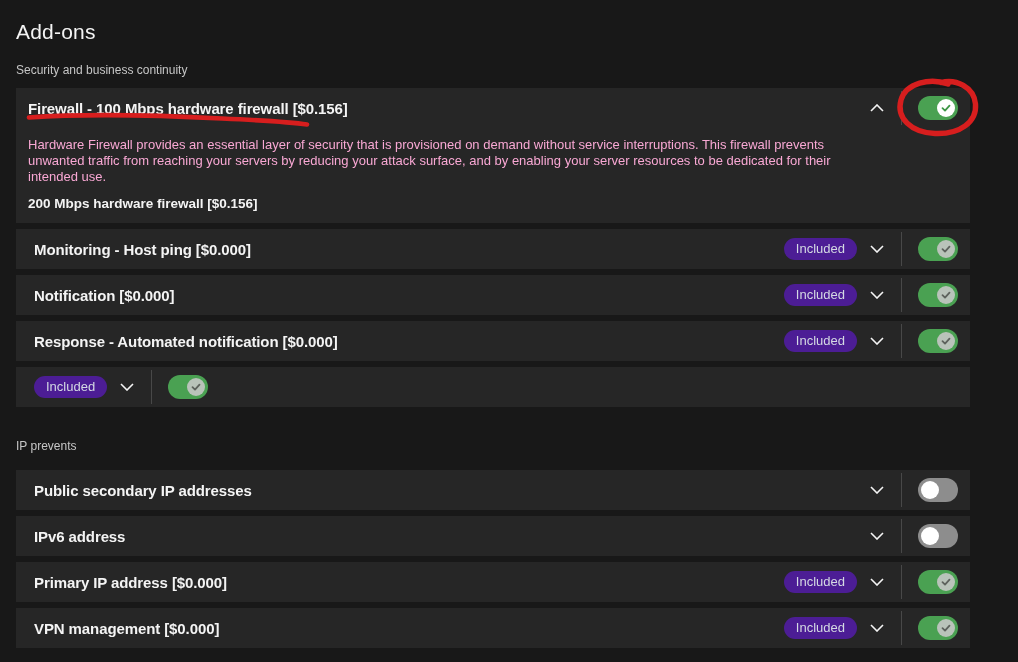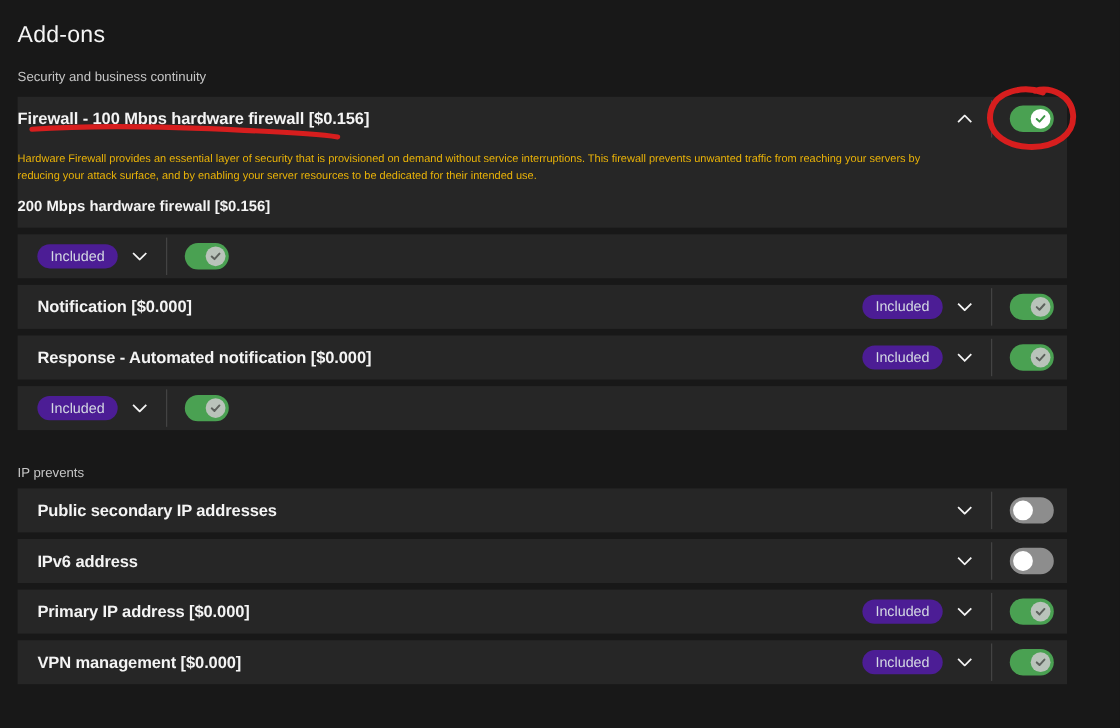--- a/index.html
+++ b/index.html
@@ -7,21 +7,21 @@
     width:1018px; height:662px;
     background:#181818;
     font-family:"Liberation Sans", sans-serif;
     position:relative; overflow:hidden;
   }
   .content { position:absolute; left:16px; top:20px; width:954px; }
   .page-title { font-size:21px; font-weight:400; color:#f4f4f4; margin:0; letter-spacing:0.2px; }
   .section-label { font-size:12px; color:#c6c6c6; margin-top:19px; line-height:14px; }
   .section-label.second { margin-top:32px; }
 
-  .card { background:#262626; margin-top:11px; padding:0 12px 11px 0; }
+  .card { background:#262626; margin-top:11px; padding:0 12px 11px 12px; }
   .card-header { height:40px; display:flex; align-items:center; justify-content:space-between; }
 
   .row {
     background:#262626; height:40px; margin-top:6px;
     display:flex; align-items:center; justify-content:space-between;
     padding:0 12px 0 18px;
   }
   .row-title { font-weight:bold; font-size:15px; color:#f4f4f4; letter-spacing:-0.1px; }
 
   .controls { display:flex; align-items:center; }
@@ -40,21 +40,21 @@
   .knob {
     position:absolute; top:3px; width:18px; height:18px; border-radius:50%;
     display:flex; align-items:center; justify-content:center;
   }
   .toggle.on  .knob { right:3px; }
   .toggle.off .knob { left:3px; background:#ffffff; }
   .toggle.on.enabled  .knob { background:#ffffff; color:#3e9747; }
   .toggle.on.disabled .knob { background:#b9c3ba; color:#5d625d; }
 
   .desc {
-    font-size:10px; line-height:16px; color:#eab308;
+    font-size:13px; line-height:16px; color:#f9a8d4;
     margin:9px 0 0; max-width:824px;
   }
   .option { font-size:13.5px; font-weight:bold; color:#f4f4f4; margin:10px 0 0; line-height:17px; }
 
   .annotations { position:absolute; left:0; top:0; pointer-events:none; z-index:10; }
 </style>
 </head>
 <body>
 
 <div class="content">
@@ -80,20 +80,21 @@
               </svg>
           </div>
         </div>
       </div>
     </div>
     <p class="desc">Hardware Firewall provides an essential layer of security that is provisioned on demand without service interruptions. This firewall prevents unwanted traffic from reaching your servers by reducing your attack surface, and by enabling your server resources to be dedicated for their intended use.</p>
     <p class="option">200 Mbps hardware firewall [$0.156]</p>
   </div>
 
   <div class="row">
+    <span class="row-title">Monitoring - Host ping [$0.000]</span>
     <div class="controls">
       <span class="badge">Included</span>
       <span class="chev">
         <svg width="14" height="8" viewBox="0 0 14 8">
             <path d="M1 1 L7 7 L13 1" stroke="#f4f4f4" stroke-width="1.6" fill="none"></path>
           </svg>
       </span>
       <span class="vdivider"></span>
       <div class="toggle on disabled">
         <div class="knob">
@@ -159,21 +160,21 @@
           <svg width="12" height="12" viewBox="0 0 12 12">
               <path d="M2.5 6.2 L5 8.6 L9.5 3.6" stroke="currentColor" stroke-width="1.8" fill="none" stroke-linecap="round" stroke-linejoin="round"></path>
             </svg>
         </div>
       </div>
     </div>
   </div>
 
   <div class="section-label second">IP prevents</div>
 
-  <div class="row" style="margin-top:7px;">
+  <div class="row" style="margin-top:17px;">
     <span class="row-title">Public secondary IP addresses</span>
     <div class="controls">
       <span class="chev">
         <svg width="14" height="8" viewBox="0 0 14 8">
             <path d="M1 1 L7 7 L13 1" stroke="#f4f4f4" stroke-width="1.6" fill="none"></path>
           </svg>
       </span>
       <span class="vdivider"></span>
       <div class="toggle off">
         <div class="knob"></div>

